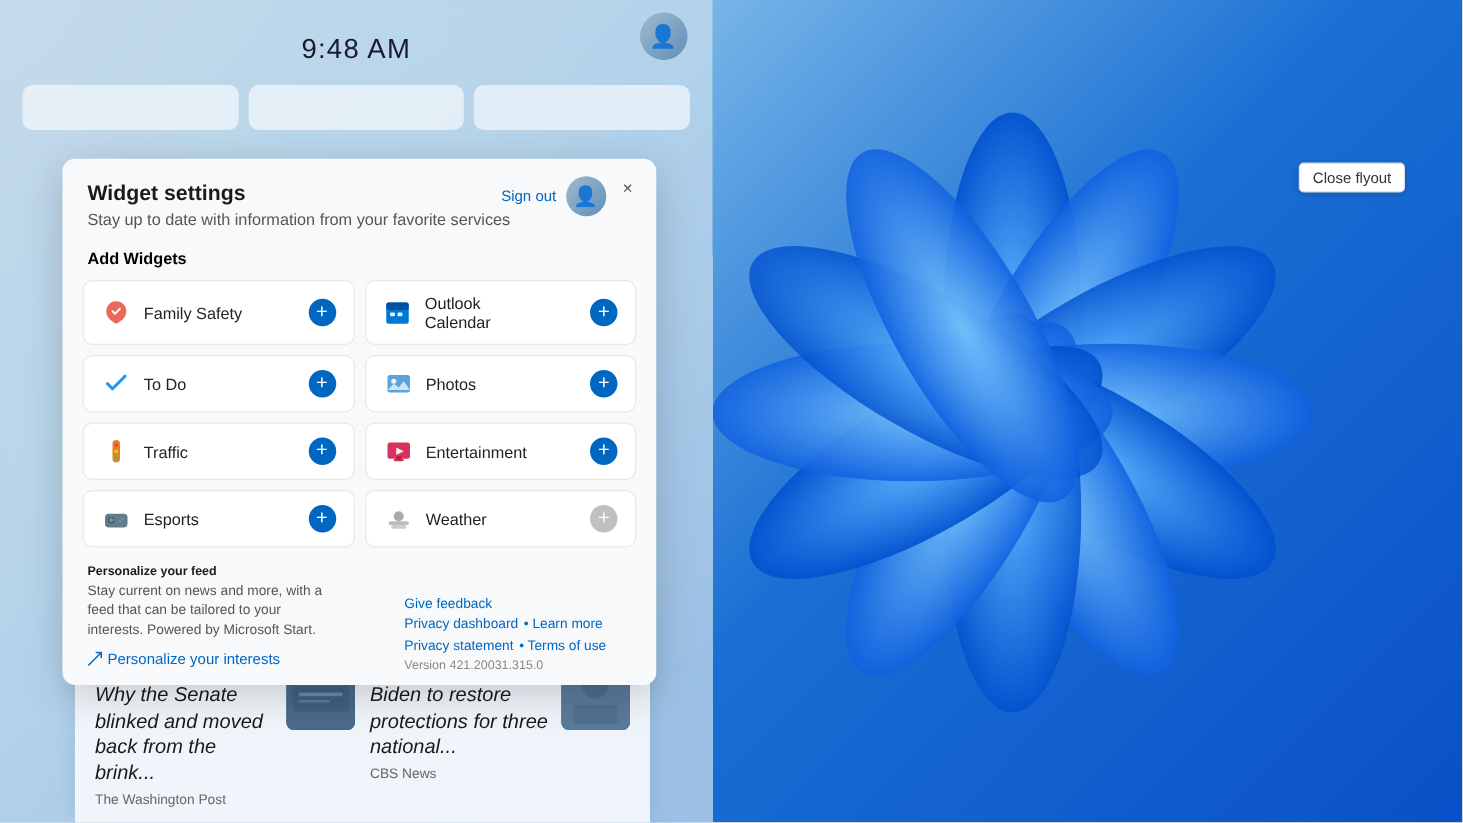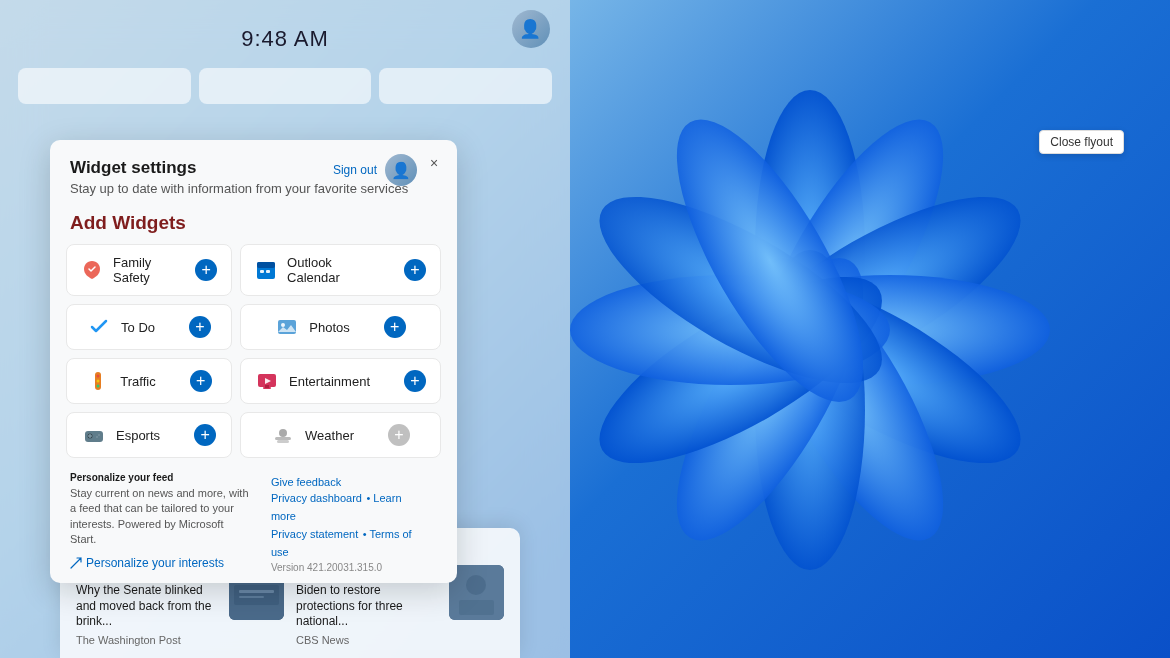--- a/index.html
+++ b/index.html
@@ -112,23 +112,23 @@
       font-size: 12px;
       color: #333;
       z-index: 10;
       cursor: pointer;
       box-shadow: 0 2px 6px rgba(0,0,0,0.15);
     }
 
     
     .widget-settings-dialog {
       position: absolute;
-      top: 140px;
+      top: 127px;
       left: 50px;
-      width: 407px;
+      width: 475px;
       background: #f8f9fa;
       border-radius: 10px;
       box-shadow: 0 8px 32px rgba(0,0,0,0.18);
       z-index: 5;
       overflow: hidden;
     }
 
     .dialog-header {
       padding: 18px 20px 8px;
       position: relative;
@@ -189,23 +189,23 @@
       height: 32px;
       border-radius: 50%;
       background: linear-gradient(135deg, #a0b8d0, #6090b8);
       display: flex;
       align-items: center;
       justify-content: center;
       font-size: 16px;
     }
 
     .add-widgets-label {
-      font-size: 19px;
+      font-size: 13px;
       font-weight: 600;
-      color: #7f1d1d;
+      color: #000000;
       padding: 8px 20px 10px;
     }
 
     
     .widget-grid {
       display: grid;
       grid-template-columns: 1fr 1fr;
       gap: 8px;
       padding: 0 16px;
       max-height: 220px;
@@ -223,21 +223,21 @@
       background: #ccc;
       border-radius: 3px;
     }
 
     .widget-item {
       background: white;
       border-radius: 8px;
       padding: 10px 14px;
       display: flex;
       align-items: center;
-      justify-content: center;
+      justify-content: space-between;
       border: 1px solid #e8e8e8;
       gap: 34px;
     }
 
     .widget-item-left {
       display: flex;
       align-items: center;
       gap: 10px;
     }
 
@@ -368,24 +368,25 @@
     .story-text-area {
       flex: 1;
     }
 
     .story-source-icon {
       font-size: 14px;
       margin-bottom: 2px;
     }
 
     .story-headline {
-      font-size: 12px;
+      font-size: 16px;
       color: #1a1a1a;
       line-height: 1.3;
       font-weight: 500;
+      font-style: italic;
     }
 
     .story-source {
       font-size: 11px;
       color: #666;
       margin-top: 4px;
     }
 
     .story-thumbnail {
       width: 55px;

